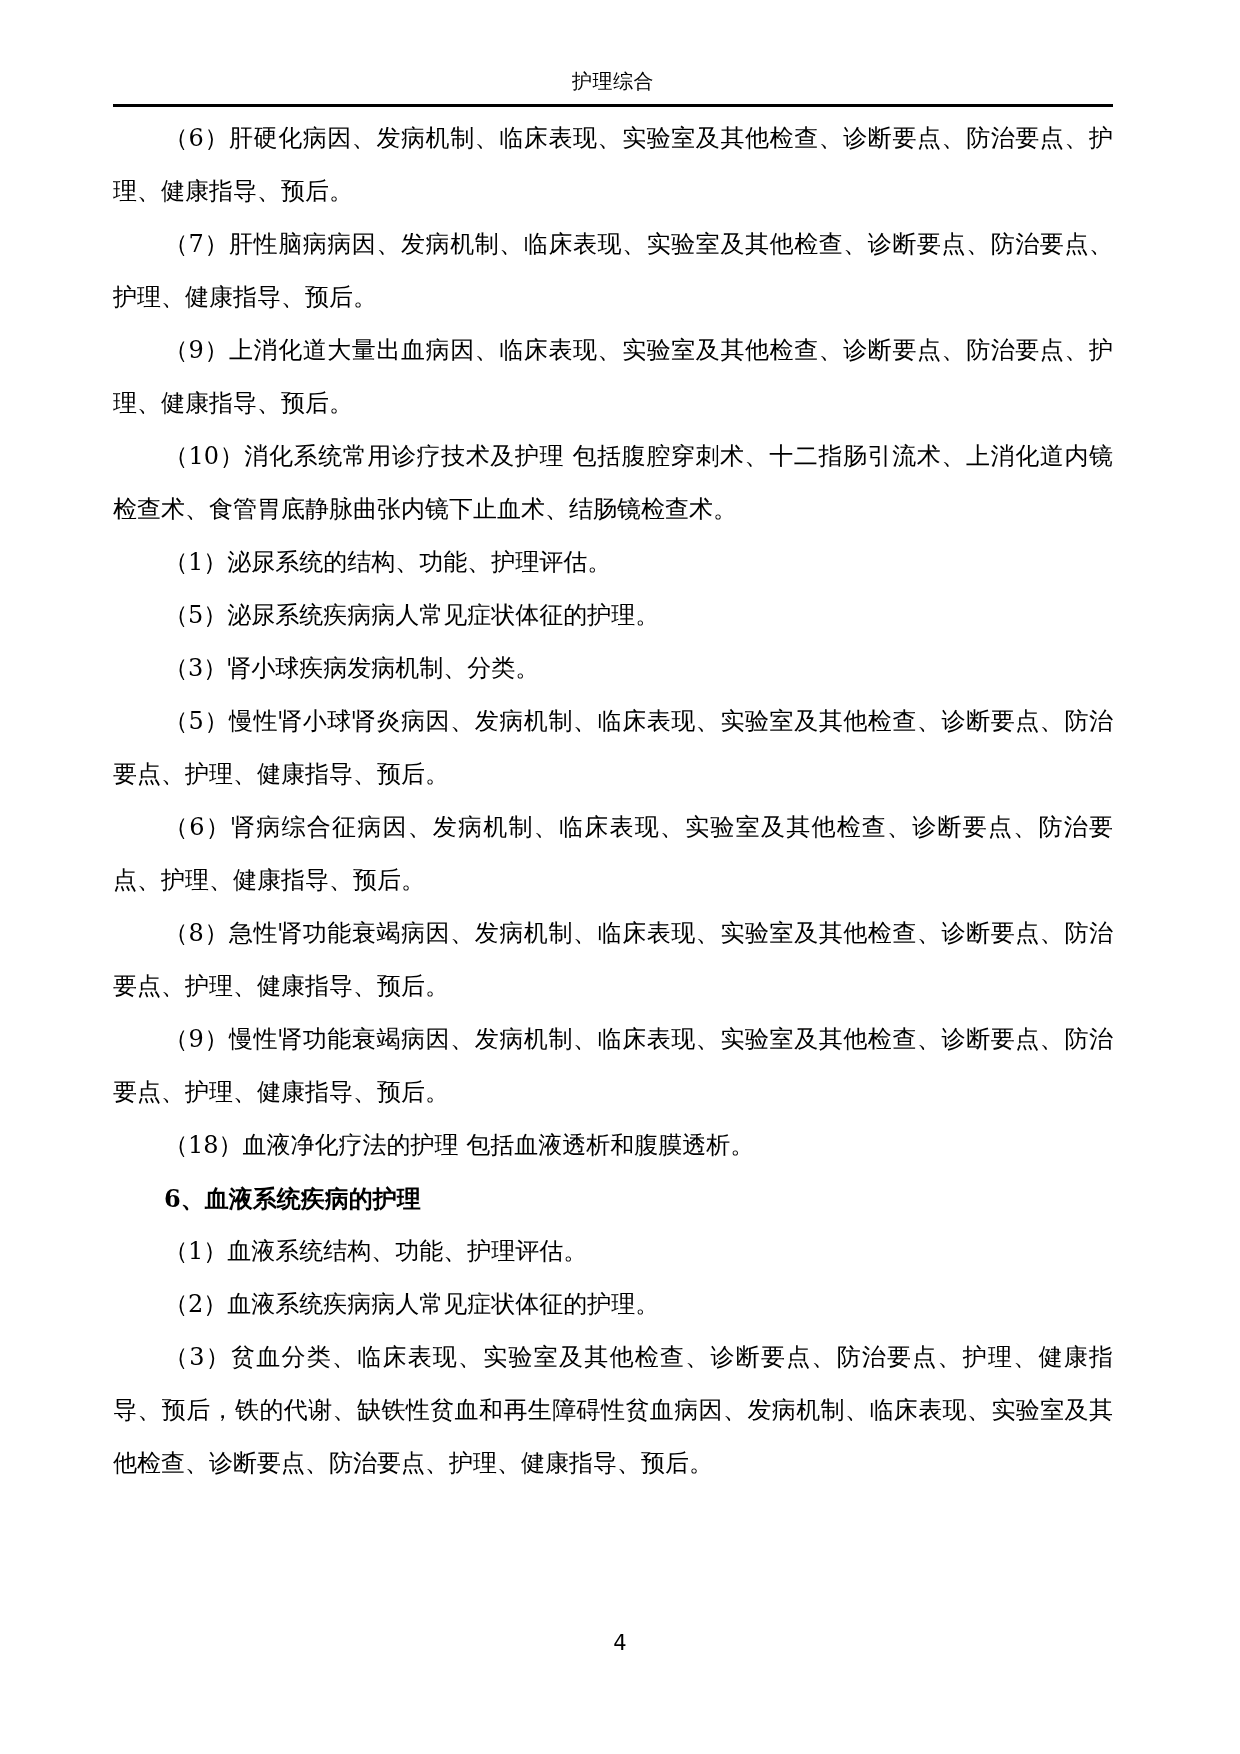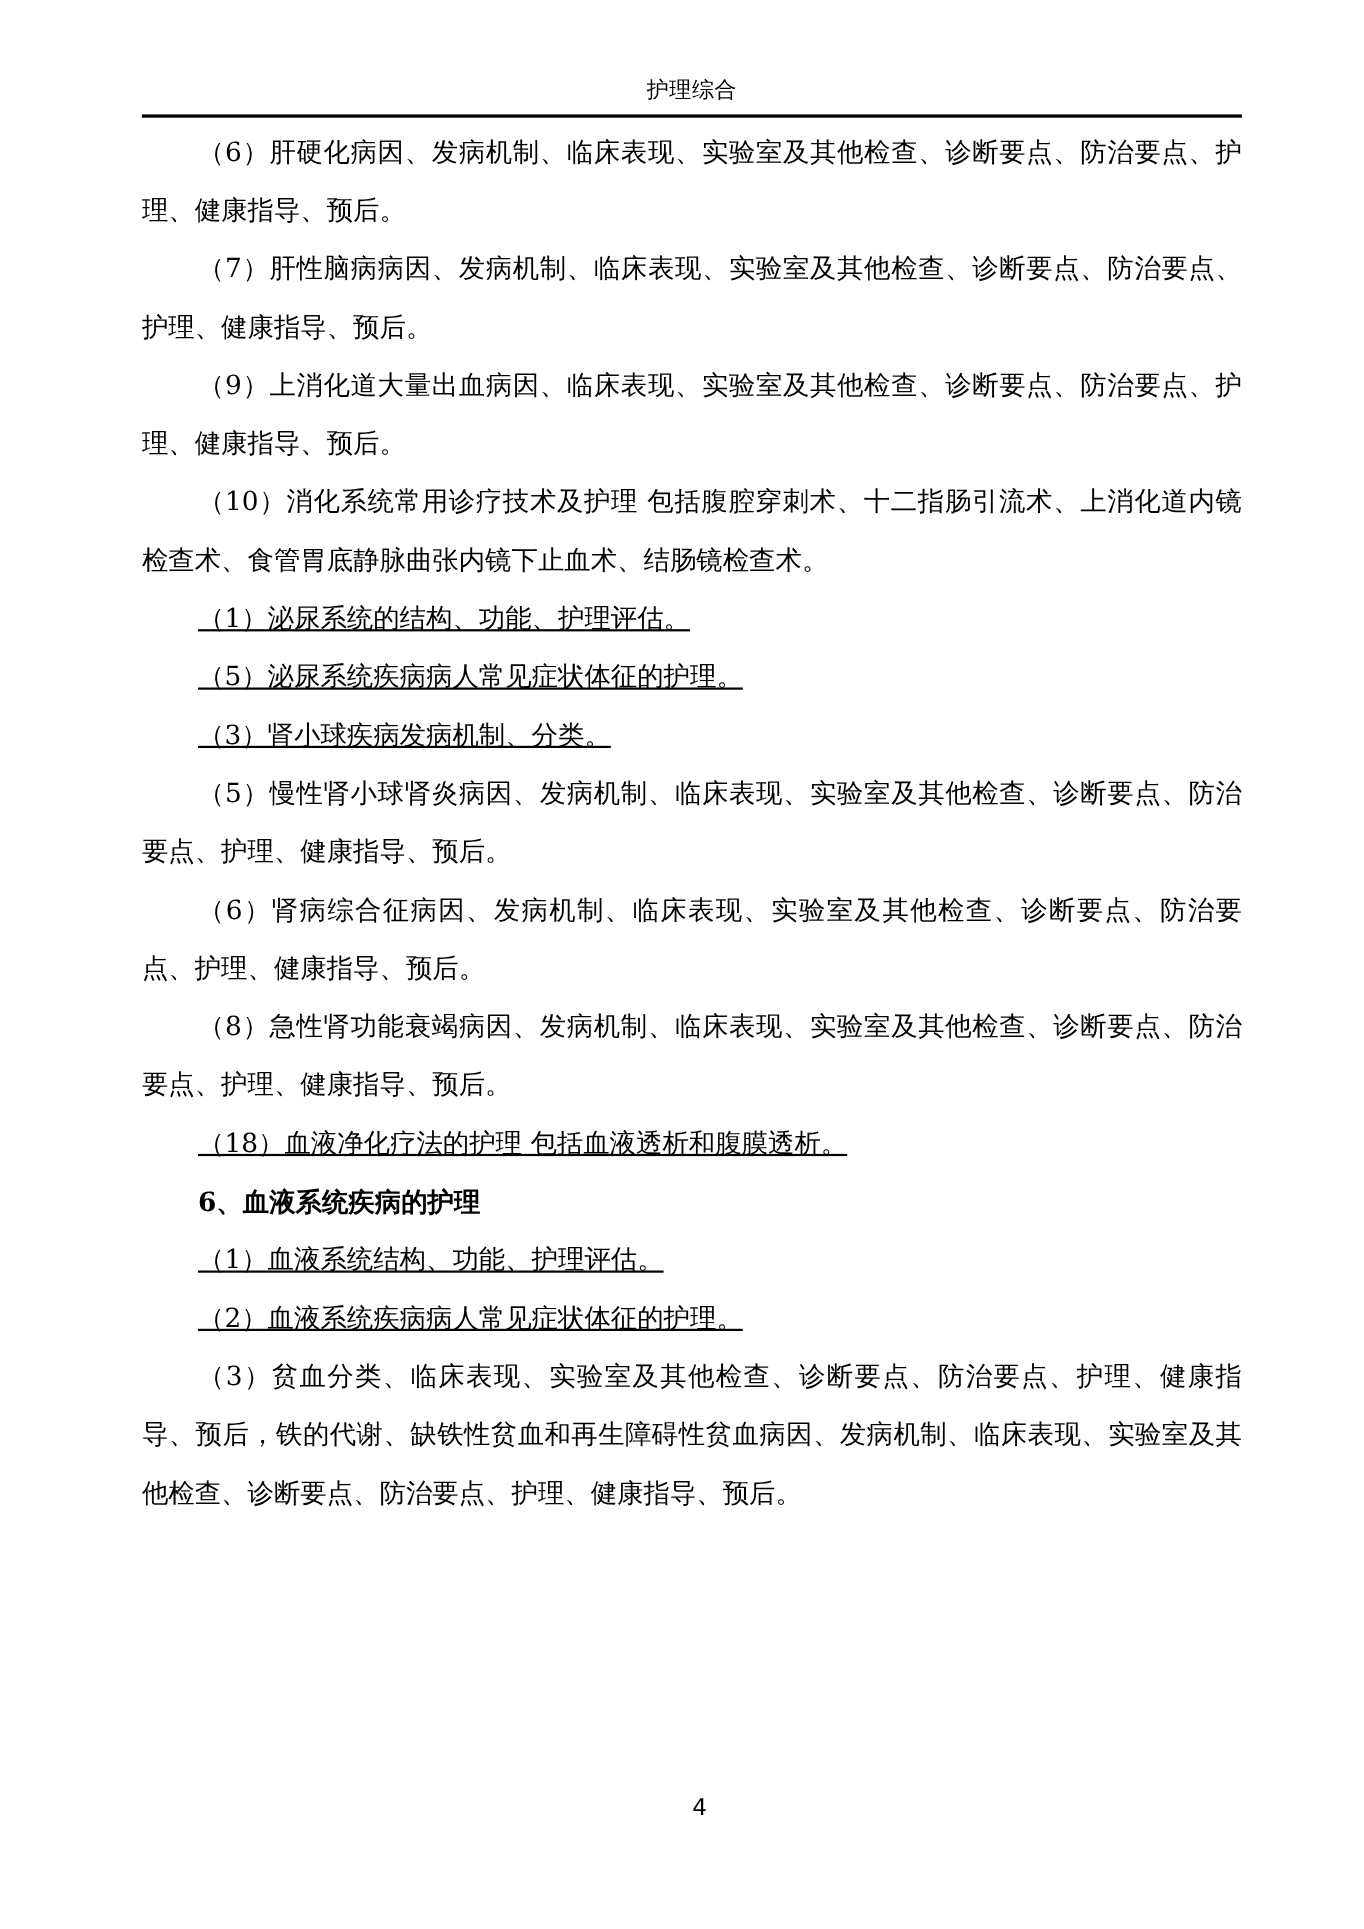--- a/index.html
+++ b/index.html
@@ -10,21 +10,21 @@
   body {
     width: 1240px;
     height: 1754px;
     position: relative;
     font-family: "DejaVu Serif", "Liberation Serif", serif;
     color: #000000;
     overflow: hidden;
   }
   .page {
     position: absolute;
-    top: 0; left: 16px;
+    top: 0; left: 0;
     width: 1184px;
     height: 1754px;
     box-sizing: border-box;
     padding-left: 40px;
   }
   .header {
     position: absolute;
     top: 68px;
     left: 113px;
     width: 1000px;
@@ -58,21 +58,20 @@
     text-indent: 51px;
     letter-spacing: 0px;
     font-family: "DejaVu Serif", "Liberation Serif", serif;
   }
   p.para.heading {
     font-weight: bold;
     text-align: left;
   }
   .short {
     text-align: left;
-    text-decoration: underline;
   }
   .page-number {
     position: absolute;
     top: 1630px;
     left: 0;
     width: 1240px;
     text-align: center;
     font-size: 21px;
     line-height: 26px;
     font-family: "DejaVu Sans", "Liberation Sans", sans-serif;
@@ -91,20 +90,21 @@
       <p class="para">（6）肝硬化病因、发病机制、临床表现、实验室及其他检查、诊断要点、防治要点、护理、健康指导、预后。</p>
       <p class="para">（7）肝性脑病病因、发病机制、临床表现、实验室及其他检查、诊断要点、防治要点、护理、健康指导、预后。</p>
       <p class="para">（9）上消化道大量出血病因、临床表现、实验室及其他检查、诊断要点、防治要点、护理、健康指导、预后。</p>
       <p class="para">（10）消化系统常用诊疗技术及护理 包括腹腔穿刺术、十二指肠引流术、上消化道内镜检查术、食管胃底静脉曲张内镜下止血术、结肠镜检查术。</p>
       <p class="para short">（1）泌尿系统的结构、功能、护理评估。</p>
       <p class="para short">（5）泌尿系统疾病病人常见症状体征的护理。</p>
       <p class="para short">（3）肾小球疾病发病机制、分类。</p>
       <p class="para">（5）慢性肾小球肾炎病因、发病机制、临床表现、实验室及其他检查、诊断要点、防治要点、护理、健康指导、预后。</p>
       <p class="para">（6）肾病综合征病因、发病机制、临床表现、实验室及其他检查、诊断要点、防治要点、护理、健康指导、预后。</p>
       <p class="para">（8）急性肾功能衰竭病因、发病机制、临床表现、实验室及其他检查、诊断要点、防治要点、护理、健康指导、预后。</p>
+      <p class="para">（9）慢性肾功能衰竭病因、发病机制、临床表现、实验室及其他检查、诊断要点、防治要点、护理、健康指导、预后。</p>
       <p class="para short">（18）血液净化疗法的护理 包括血液透析和腹膜透析。</p>
       <p class="para heading">6、血液系统疾病的护理</p>
       <p class="para short">（1）血液系统结构、功能、护理评估。</p>
       <p class="para short">（2）血液系统疾病病人常见症状体征的护理。</p>
       <p class="para">（3）贫血分类、临床表现、实验室及其他检查、诊断要点、防治要点、护理、健康指导、预后，铁的代谢、缺铁性贫血和再生障碍性贫血病因、发病机制、临床表现、实验室及其他检查、诊断要点、防治要点、护理、健康指导、预后。</p>
     </div>
 
   <div class="page-number">4</div>
 
 </div>

